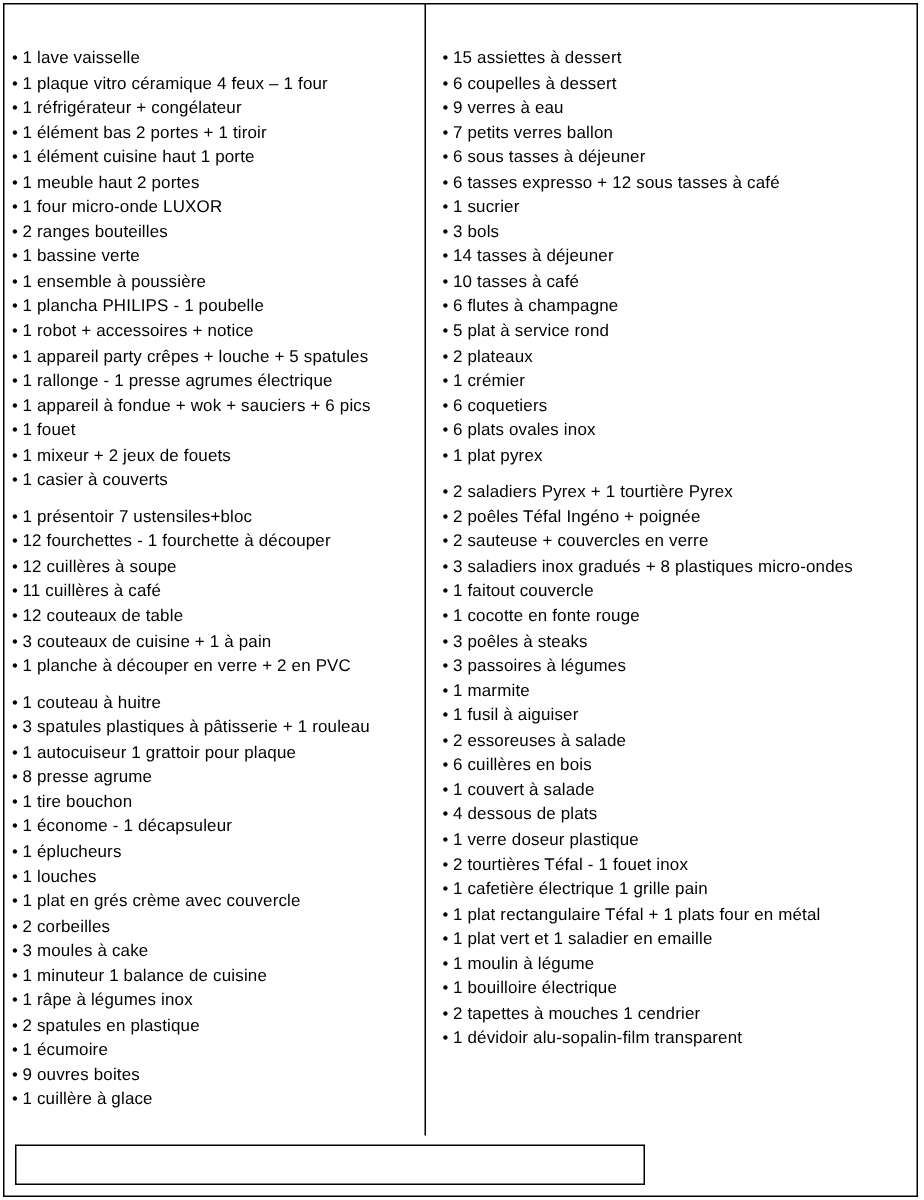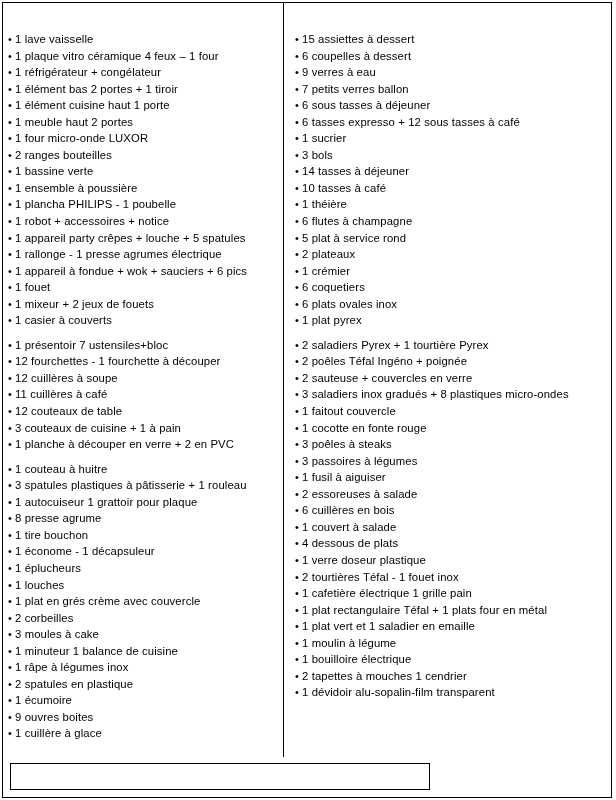--- a/index.html
+++ b/index.html
@@ -142,37 +142,37 @@
         <div class="item"><span class="bullet">•</span><span>15 assiettes à dessert</span></div>
         <div class="item"><span class="bullet">•</span><span>6 coupelles à dessert</span></div>
         <div class="item"><span class="bullet">•</span><span>9 verres à eau</span></div>
         <div class="item"><span class="bullet">•</span><span>7 petits verres ballon</span></div>
         <div class="item"><span class="bullet">•</span><span>6 sous tasses à déjeuner</span></div>
         <div class="item"><span class="bullet">•</span><span>6 tasses expresso + 12 sous tasses à café</span></div>
         <div class="item"><span class="bullet">•</span><span>1 sucrier</span></div>
         <div class="item"><span class="bullet">•</span><span>3 bols</span></div>
         <div class="item"><span class="bullet">•</span><span>14 tasses à déjeuner</span></div>
         <div class="item"><span class="bullet">•</span><span>10 tasses à café</span></div>
-        <div class="item"><span class="bullet">•</span><span>1 théière</span></div>
         <div class="item"><span class="bullet">•</span><span>6 flutes à champagne</span></div>
         <div class="item"><span class="bullet">•</span><span>5 plat à service rond</span></div>
         <div class="item"><span class="bullet">•</span><span>2 plateaux</span></div>
         <div class="item"><span class="bullet">•</span><span>1 crémier</span></div>
         <div class="item"><span class="bullet">•</span><span>6 coquetiers</span></div>
         <div class="item"><span class="bullet">•</span><span>6 plats ovales inox</span></div>
         <div class="item"><span class="bullet">•</span><span>1 plat pyrex</span></div>
         <div class="item spacer"></div>
         <div class="item"><span class="bullet">•</span><span>2 saladiers Pyrex + 1 tourtière Pyrex</span></div>
         <div class="item"><span class="bullet">•</span><span>2 poêles Téfal Ingéno + poignée</span></div>
         <div class="item"><span class="bullet">•</span><span>2 sauteuse + couvercles en verre</span></div>
         <div class="item"><span class="bullet">•</span><span>3 saladiers inox gradués + 8 plastiques micro-ondes</span></div>
         <div class="item"><span class="bullet">•</span><span>1 faitout couvercle</span></div>
         <div class="item"><span class="bullet">•</span><span>1 cocotte en fonte rouge</span></div>
         <div class="item"><span class="bullet">•</span><span>3 poêles à steaks</span></div>
         <div class="item"><span class="bullet">•</span><span>3 passoires à légumes</span></div>
+        <div class="item"><span class="bullet">•</span><span>1 marmite</span></div>
         <div class="item"><span class="bullet">•</span><span>1 fusil à aiguiser</span></div>
         <div class="item"><span class="bullet">•</span><span>2 essoreuses à salade</span></div>
         <div class="item"><span class="bullet">•</span><span>6 cuillères en bois</span></div>
         <div class="item"><span class="bullet">•</span><span>1 couvert à salade</span></div>
         <div class="item"><span class="bullet">•</span><span>4 dessous de plats</span></div>
         <div class="item"><span class="bullet">•</span><span>1 verre doseur plastique</span></div>
         <div class="item"><span class="bullet">•</span><span>2 tourtières Téfal  -  1 fouet inox</span></div>
         <div class="item"><span class="bullet">•</span><span>1 cafetière électrique 1 grille pain</span></div>
         <div class="item"><span class="bullet">•</span><span>1 plat rectangulaire Téfal + 1 plats four en métal</span></div>
         <div class="item"><span class="bullet">•</span><span>1 plat vert et 1 saladier en emaille</span></div>

